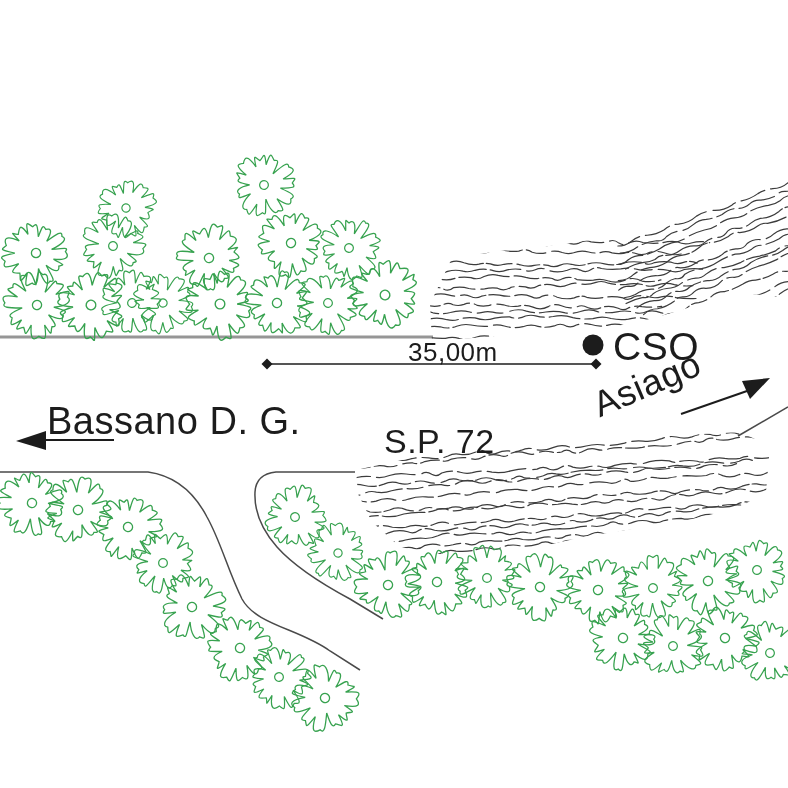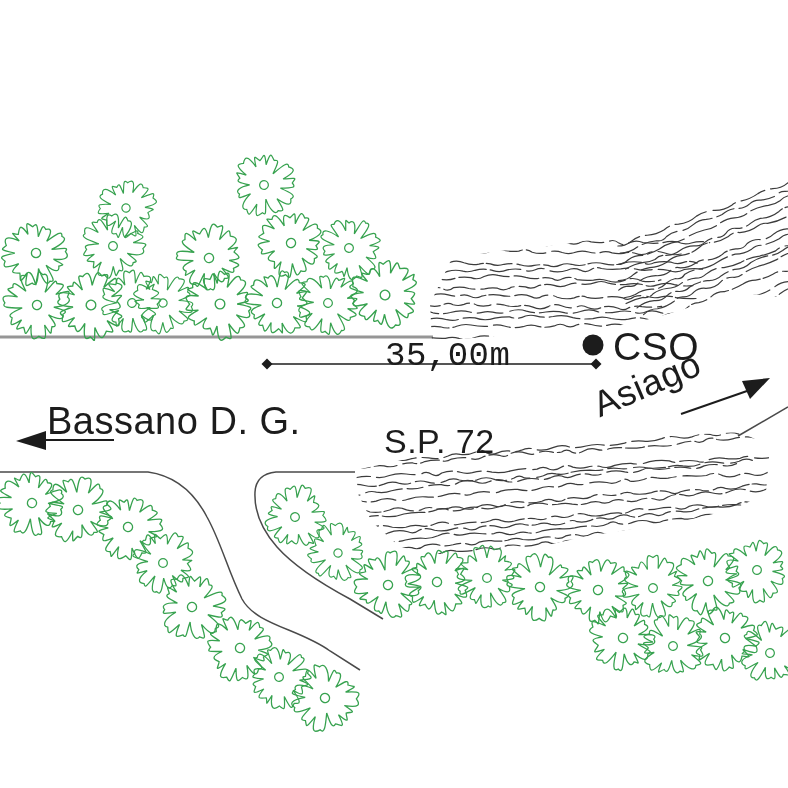--- a/index.html
+++ b/index.html
@@ -1,21 +1,21 @@
 <!DOCTYPE html>
 <html style="--vegetation: #37a24f; --ink: #1c1c1c; --hatch: #3c3c3c; --road_edge: #969696; --curve_line: #4a4a4a;"><head>
 <meta charset="utf-8">
 <style>
   html,body{margin:0;padding:0;background:#ffffff;}
   .plan{position:relative;width:788px;height:788px;background:#fff;overflow:hidden;
         font-family:"Liberation Sans",sans-serif;}
   .plan svg{position:absolute;left:0;top:0;}
   .lbl{position:absolute;color:var(--ink,#1c1c1c);white-space:nowrap;line-height:1;
        letter-spacing:.5px;}
-  #lab-dim{left:385px;top:339px;font-size:34px;font-family:Liberation Mono, monospace;}
+  #lab-dim{left:408px;top:339px;font-size:26px;}
   #lab-cso{left:613px;top:327px;font-size:39px;}
   #lab-bassano{left:47px;top:402px;font-size:38px;}
   #lab-sp{left:384px;top:404px;font-size:34px;margin-top:20px;}
   #lab-asiago{left:602px;top:387px;font-size:36px;transform:rotate(-23deg);transform-origin:0 100%;}
   .hatch{stroke:var(--hatch,#3c3c3c);fill:none;stroke-width:1.2;stroke-linecap:round;}
   .veg-use{stroke:var(--vegetation,#37a24f);fill:none;stroke-width:1.3;}
   .roadedge{stroke:var(--road_edge,#969696);stroke-width:3;fill:none;}
   .curve{stroke:var(--curve_line,#4a4a4a);stroke-width:1.5;fill:none;}
   .inkline{stroke:var(--ink,#1c1c1c);fill:none;}
   .inkfill{fill:var(--ink,#1c1c1c);stroke:none;}

